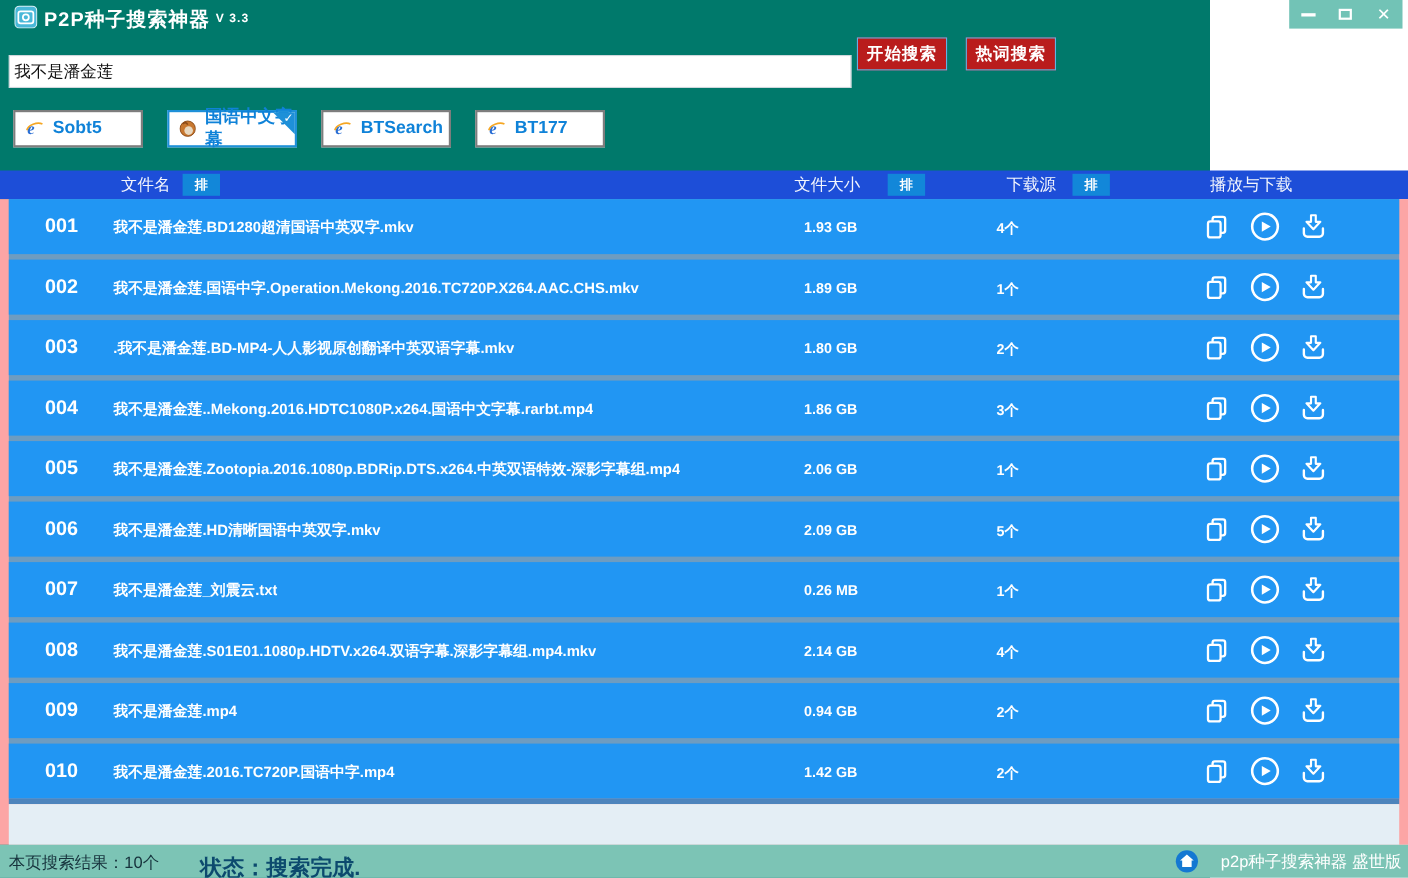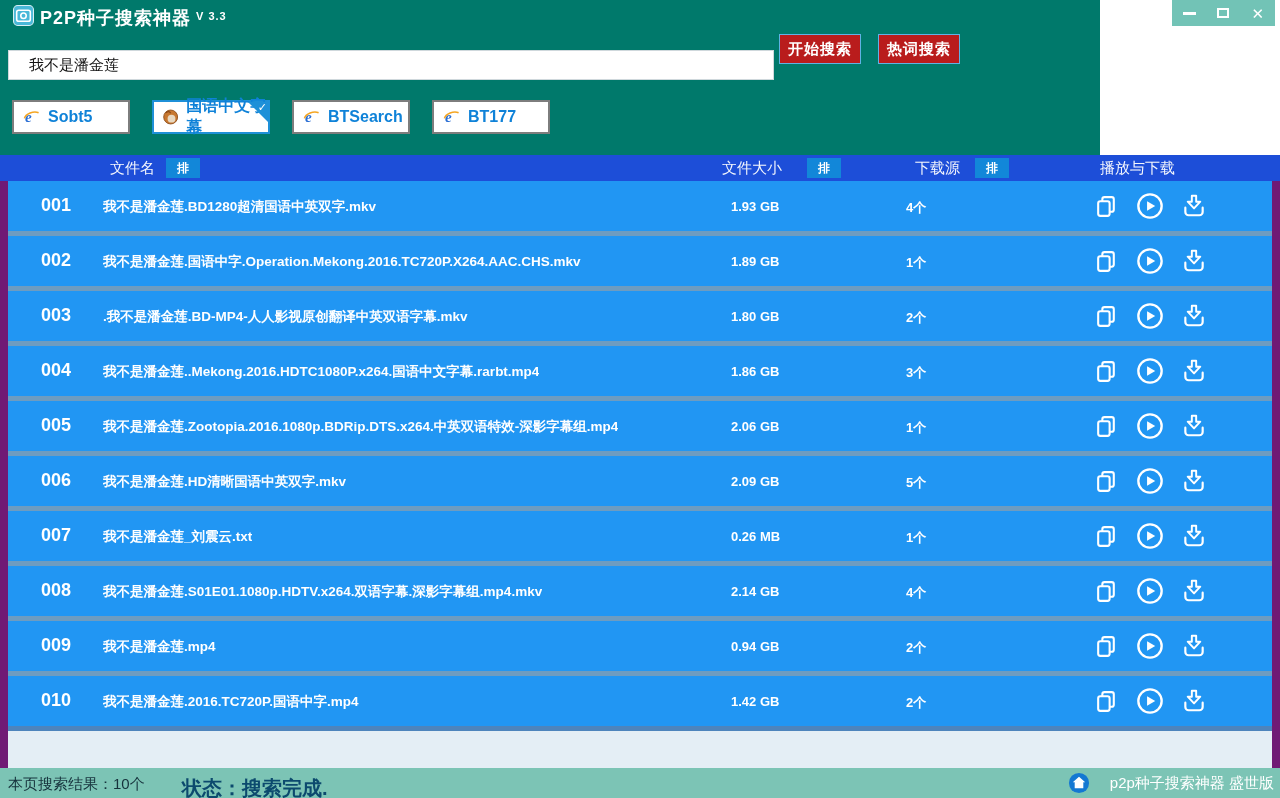--- a/index.html
+++ b/index.html
@@ -14,21 +14,21 @@
   .app-version{font-size:11px;font-weight:bold;vertical-align:4px;margin-left:5px}
   .win-controls{position:absolute;left:1172px;top:0;width:103px;height:26px;background:#72c3b6;
                 display:flex;align-items:center;justify-content:space-around}
   .win-btn{width:28px;height:22px;display:flex;align-items:center;justify-content:center;cursor:pointer}
   .min-glyph{width:13px;height:3px;background:#fff}
   .max-glyph{width:12px;height:10px;border:2px solid #fff}
   .close-glyph{color:#fff;font-size:15px;font-weight:bold;line-height:1}
 
   
   .search-input{position:absolute;left:8px;top:50px;width:766px;height:30px;border:1px solid #cfd8dc;
-                font-size:15px;padding:0 20px;font-family:inherit;color:#111;outline:none}
+                font-size:15px;padding:0 4px;font-family:inherit;color:#111;outline:none}
   .btn-blue{position:absolute;top:34px;height:30px;background:#b91c1c;color:#fff;font-weight:bold;
             font-size:15px;border:1px solid #5fb2e4;display:flex;align-items:center;justify-content:center;
             cursor:pointer;letter-spacing:1px}
   .btn-start{left:779px;width:82px}
   .btn-hot{left:878px;width:82px}
 
   
   .tab{position:absolute;top:100px;width:118px;height:34px;background:#fff;border:2px solid #7d7d7d;
        display:flex;align-items:center;gap:8px;padding-left:9px;color:#0f82d8;font-weight:bold;
        font-size:16px;cursor:pointer}
@@ -40,21 +40,21 @@
 
   
   .table-header{position:absolute;left:0;top:155px;width:1280px;height:26px;background:#1d4ed8}
   .th-label{position:absolute;top:4px;color:rgba(255,255,255,.95);font-size:15px}
   .th-name{left:110px}.th-size{left:722px}.th-src{left:915px}.th-act{left:1100px}
   .sort-btn{position:absolute;top:3px;width:34px;height:20px;background:#1287d9;color:#fff;font-size:12px;
             font-weight:bold;display:flex;align-items:center;justify-content:center;cursor:pointer}
   .sort-name{left:166px}.sort-size{left:807px}.sort-src{left:975px}
 
   
-  .list-zone{position:absolute;left:0;top:181px;width:1280px;height:587px;background:#701a75}
+  .list-zone{position:absolute;left:0;top:181px;width:1280px;height:587px;background:#fca5a5}
   .rows{position:absolute;left:8px;top:0;width:1264px;height:545px;background:#6e9cc0}
   .row{position:relative;height:50px;background:#2196f3;margin-bottom:5px;cursor:pointer}
   .row:last-child{margin-bottom:0}
   .rows-bottom{position:absolute;left:8px;top:545px;width:1264px;height:5px;background:#4d84bc}
   .light-panel{position:absolute;left:8px;top:550px;width:1264px;height:37px;background:#e4eef5}
 
   .row-num{position:absolute;left:26px;top:14px;width:44px;text-align:center;color:#fff;
            font-size:18px;font-weight:bold}
   .file-name{position:absolute;left:95px;top:17px;color:#fff;font-size:13.5px;font-weight:bold;
              white-space:nowrap;max-width:615px;overflow:hidden}

